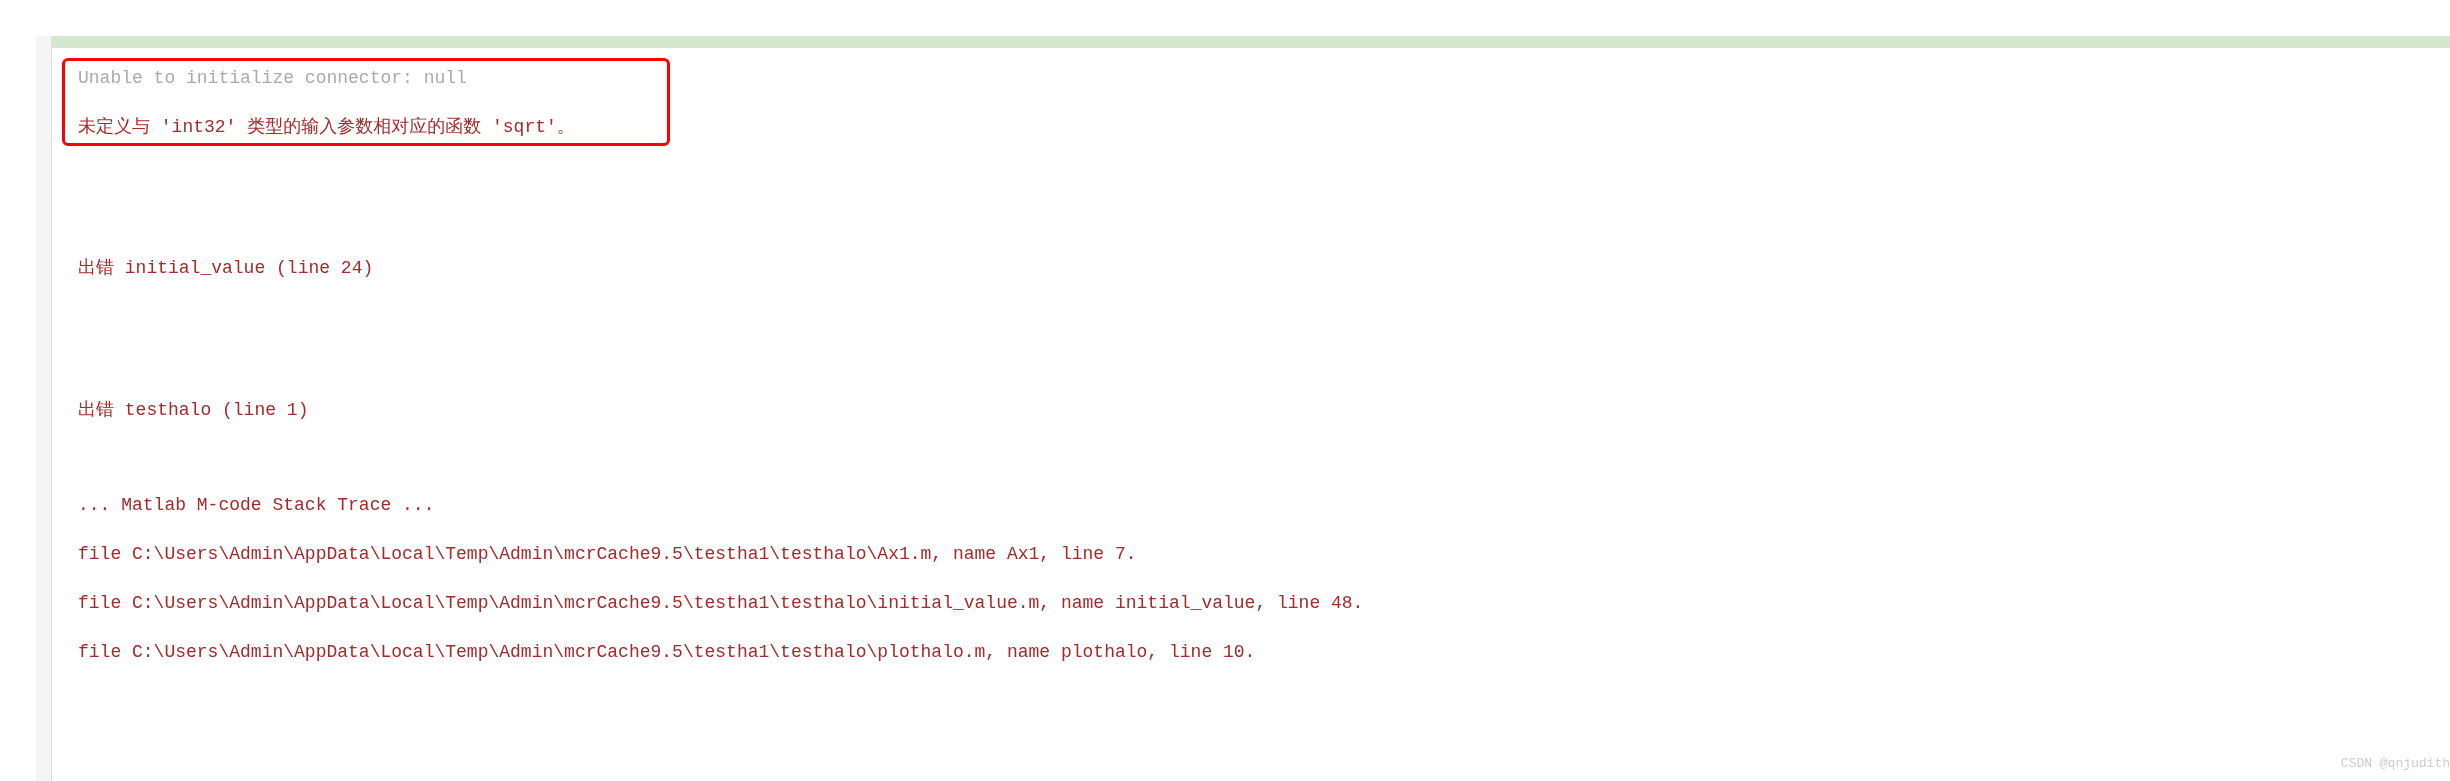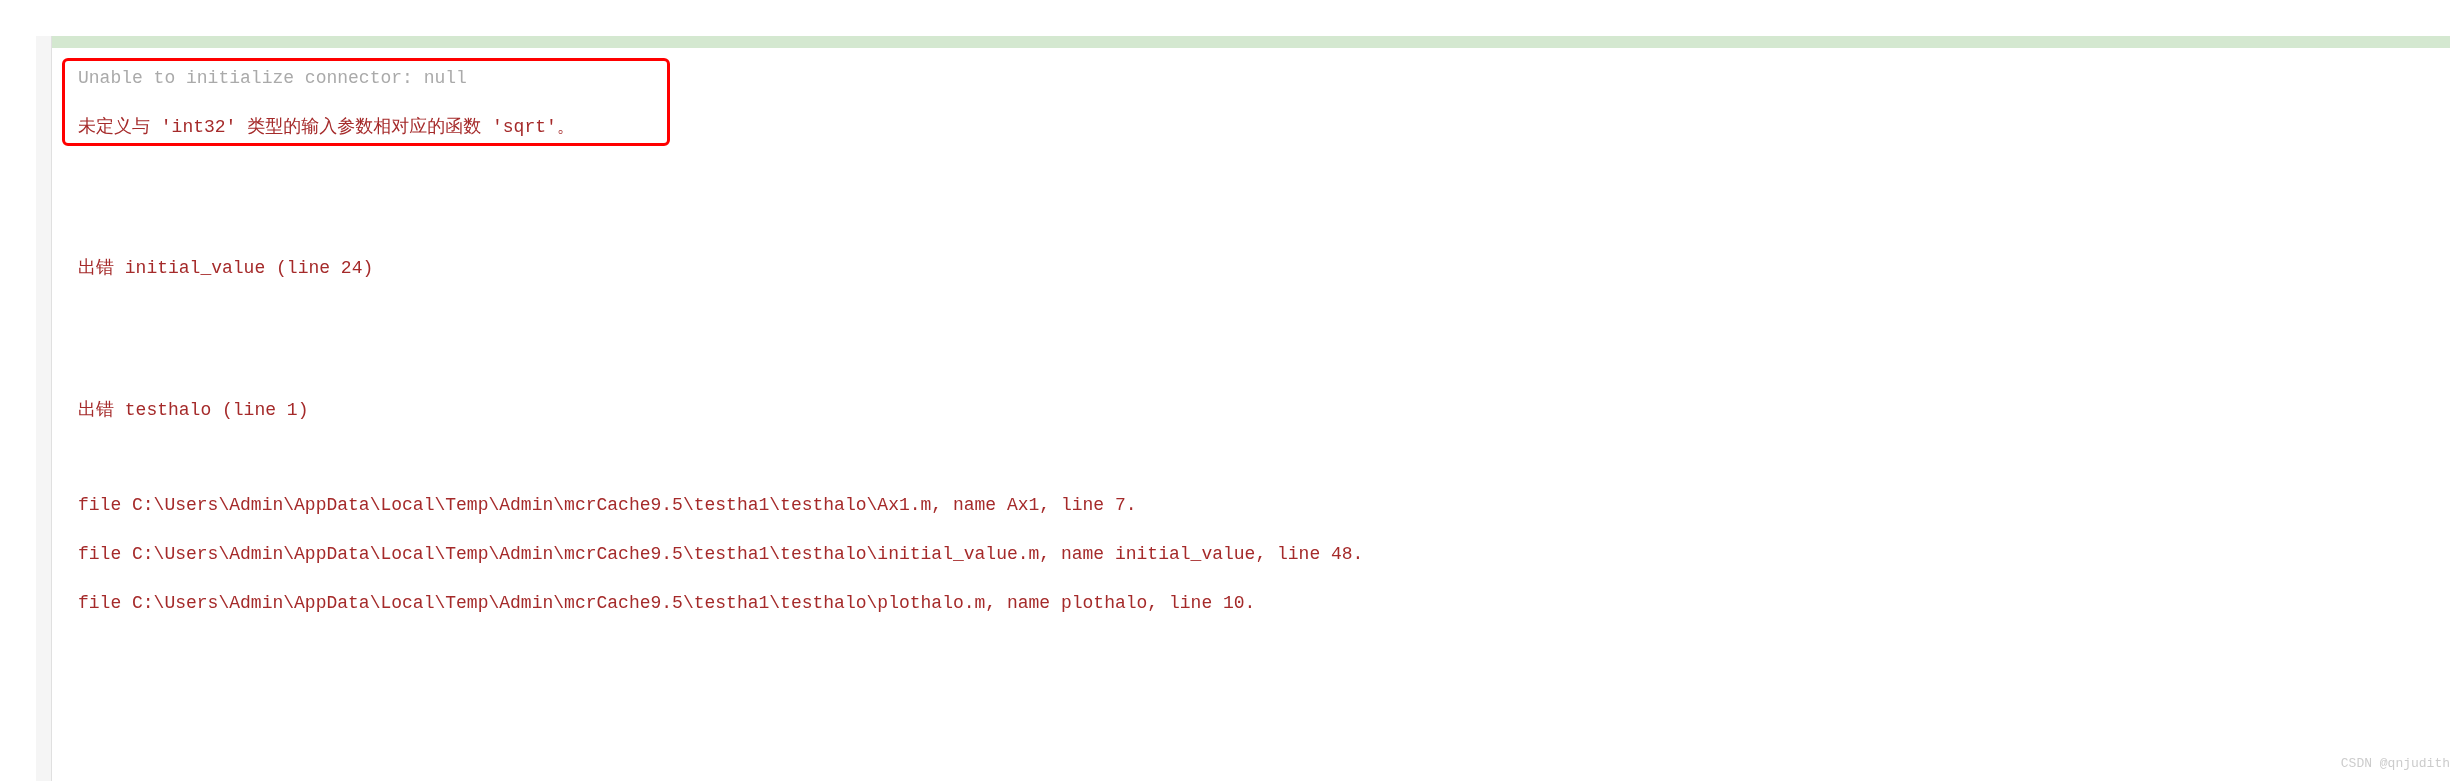--- a/index.html
+++ b/index.html
@@ -93,20 +93,21 @@
 
   <div class="spacer-small"></div>
 
   <div class="spacer"></div>
   <div class="line text-red">出错 initial_value (line 24)</div>
   <div class="spacer"></div>
   <div class="spacer"></div>
   <div class="line text-red">出错 testhalo (line 1)</div>
   <div class="spacer"></div>
 
+  <div class="line text-red">... Matlab M-code Stack Trace ...</div>
   <div class="line text-red">file C:\Users\Admin\AppData\Local\Temp\Admin\mcrCache9.5\testha1\testhalo\Ax1.m, name Ax1, line 7.</div>
   <div class="line text-red">file C:\Users\Admin\AppData\Local\Temp\Admin\mcrCache9.5\testha1\testhalo\initial_value.m, name initial_value, line 48.</div>
   <div class="line text-red">file C:\Users\Admin\AppData\Local\Temp\Admin\mcrCache9.5\testha1\testhalo\plothalo.m, name plothalo, line 10.</div>
 </div>
 
 <div class="highlight-box"></div>
 
 <div class="watermark">CSDN @qnjudith</div>
 
 </body></html>

